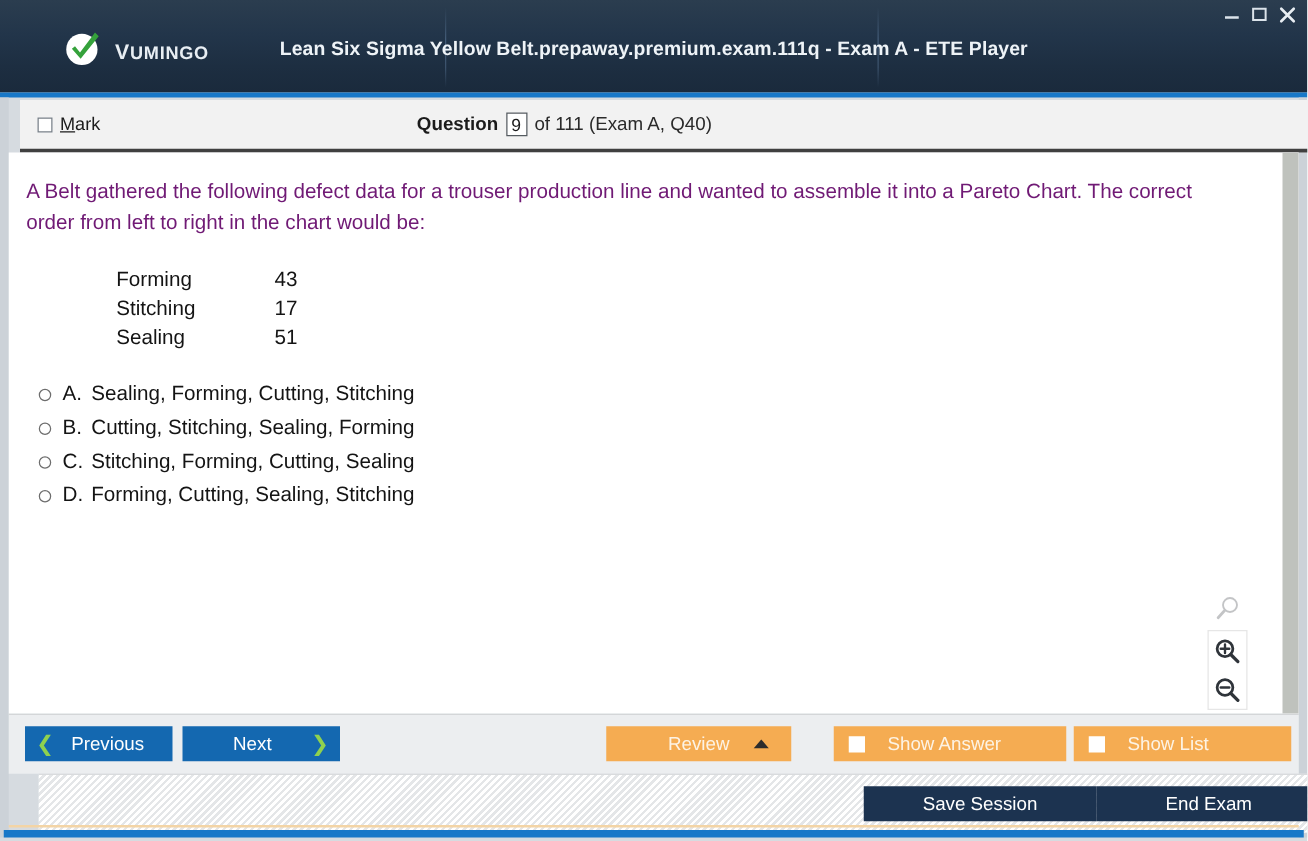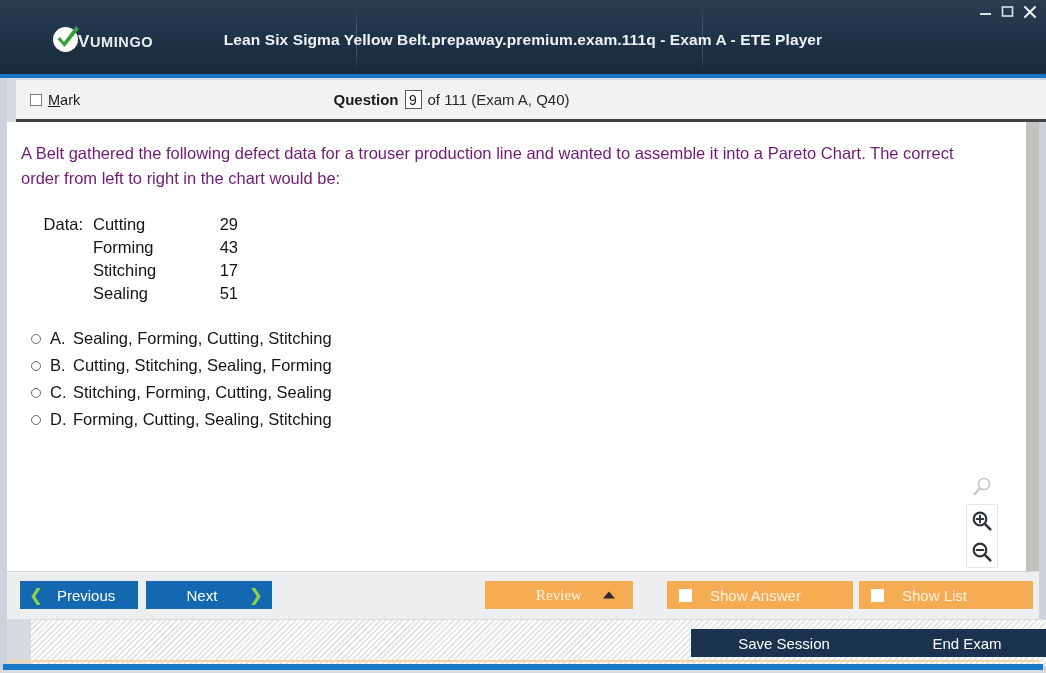--- a/index.html
+++ b/index.html
@@ -27,21 +27,21 @@
   }
   .titlebar-divider {
     position: absolute; top: 6px; width: 1px; height: 64px;
     background: linear-gradient(180deg, rgba(90,120,150,0) 0%, rgba(95,125,158,.55) 40%, rgba(95,125,158,.45) 75%, rgba(90,120,150,0) 100%);
   }
   .titlebar-divider.d1 { left: 356px; }
   .titlebar-divider.d2 { left: 702px; }
 
   .logo {
     position: absolute; left: 53px; top: 27px;
-    display: flex; align-items: center; gap: 1px;
+    display: flex; align-items: center; gap: 15px;
     user-select: none;
   }
   .logo-check {
     width: 25px; height: 25px; border-radius: 50%;
     background: #ffffff;
     position: relative; flex: 0 0 auto;
   }
   .logo-check svg { position: absolute; left: -2px; top: -6px; }
   .logo-text {
     color: #e8eef3;
@@ -232,21 +232,21 @@
   .btn-prev { left: 13px; width: 118px; }
   .btn-next { left: 139px; width: 126px; }
   .chev { color: #8fd14f; font-size: 17px; line-height: 1; }
   .btn-nav .lbl { flex: 1; text-align: center; font-size: 15px; }
 
   .btn-orange {
     top: 9px; height: 28px;
     background: #f5ac52;
     color: #fdf3e4;
   }
-  .btn-review { left: 478px; width: 148px; justify-content: center; position: absolute; font-family: Liberation Serif, serif; }
+  .btn-review { left: 478px; width: 148px; justify-content: center; position: absolute; }
   .btn-review .lbl { font-size: 15px; }
   .btn-review .caret {
     position: absolute; right: 18px; top: 50%; transform: translateY(-50%);
     width: 0; height: 0;
     border-left: 6px solid transparent;
     border-right: 6px solid transparent;
     border-bottom: 7px solid #2c2c2c;
   }
   .btn-check { justify-content: flex-start; padding-left: 12px; gap: 18px; }
   .btn-answer { left: 660px; width: 186px; }
@@ -356,25 +356,20 @@
       <span class="q-rest" data-name="question-counter-rest">of 111 (Exam A, Q40)</span>
     </div>
   </div>
 
   <div class="content" data-name="question-content-pane">
     <div class="content-inner" data-name="question-content-inner">
 
       <div class="qtext" data-name="question-text">A Belt gathered the following defect data for a trouser production line and wanted to assemble it into a Pareto Chart. The correct order from left to right in the chart would be:</div>
 
       <div class="data-block" data-name="defect-data-table">
-        <div class="data-row" data-name="table-row">
-          <span class="data-label" data-name="data-label">Data:</span>
-          <span class="data-name" data-name="defect-name">Cutting</span>
-          <span class="data-val" data-name="defect-count">29</span>
-        </div>
         <div class="data-row" data-name="table-row">
           <span class="data-label" data-name="data-label-spacer"></span>
           <span class="data-name" data-name="defect-name">Forming</span>
           <span class="data-val" data-name="defect-count">43</span>
         </div>
         <div class="data-row" data-name="table-row">
           <span class="data-label" data-name="data-label-spacer"></span>
           <span class="data-name" data-name="defect-name">Stitching</span>
           <span class="data-val" data-name="defect-count">17</span>
         </div>

